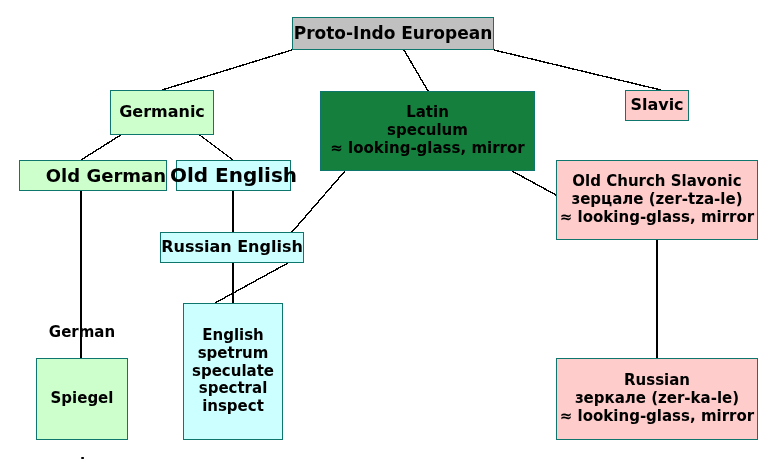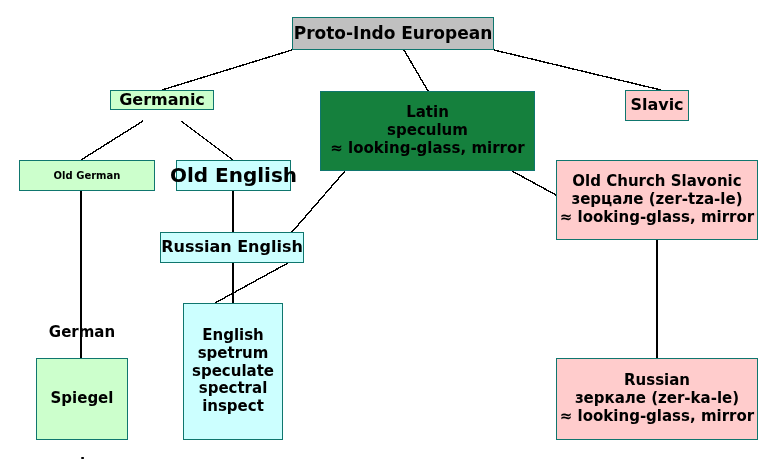--- a/index.html
+++ b/index.html
@@ -68,32 +68,32 @@
       <line x1="512" y1="171" x2="556" y2="195" stroke="#000000" stroke-width="1.4" shape-rendering="crispEdges"></line>
       <line x1="233" y1="263" x2="233" y2="303" stroke="#000000" stroke-width="1.4" shape-rendering="crispEdges"></line>
       <line x1="288" y1="263" x2="215" y2="303" stroke="#000000" stroke-width="1.4" shape-rendering="crispEdges"></line>
       <line x1="657" y1="240" x2="657" y2="358" stroke="#000000" stroke-width="1.4" shape-rendering="crispEdges"></line>
     </svg>
 
   <div id="nodes">
       <div class="node c-root" style="left: 292px; top: 17px; width: 202px; height: 33px; font-size: 17px;">
         <span class="line">Proto-Indo European</span>
       </div>
-      <div class="node c-green" style="left: 110px; top: 90px; width: 104px; height: 20px; font-size: 16px;">
+      <div class="node c-green" style="left: 110px; top: 90px; width: 104px; height: 45px; font-size: 16px;">
         <span class="line">Germanic</span>
       </div>
       <div class="node c-yellow" style="left: 320px; top: 91px; width: 215px; height: 80px; font-size: 15px;">
         <span class="line">Latin</span>
         <span class="line">speculum</span>
         <span class="line">≈ looking-glass, mirror</span>
       </div>
       <div class="node c-pink" style="left: 625px; top: 90px; width: 64px; height: 31px; font-size: 16px;">
         <span class="line">Slavic</span>
       </div>
-      <div class="node c-green" style="left: 19px; top: 160px; width: 136px; height: 31px; font-size: 10px;">
+      <div class="node c-green" style="left: 19px; top: 160px; width: 148px; height: 31px; font-size: 18px; align-items: flex-end;">
         <span class="line">Old German</span>
       </div>
       <div class="node c-cyan" style="left: 176px; top: 160px; width: 115px; height: 31px; font-size: 20px;">
         <span class="line">Old English</span>
       </div>
       <div class="node c-pink" style="left: 556px; top: 160px; width: 202px; height: 80px; font-size: 15px;">
         <span class="line">Old Church Slavonic</span>
         <span class="line">зерцале (zer-tza-le)</span>
         <span class="line">≈ looking-glass, mirror</span>
       </div>

